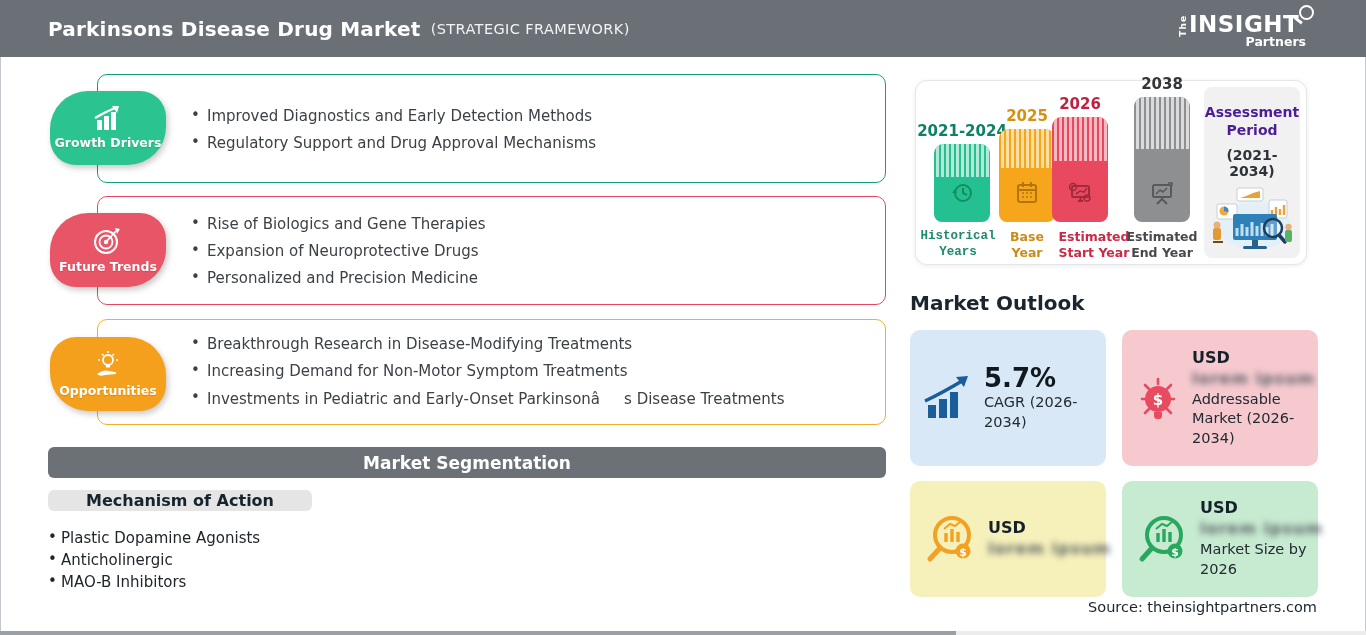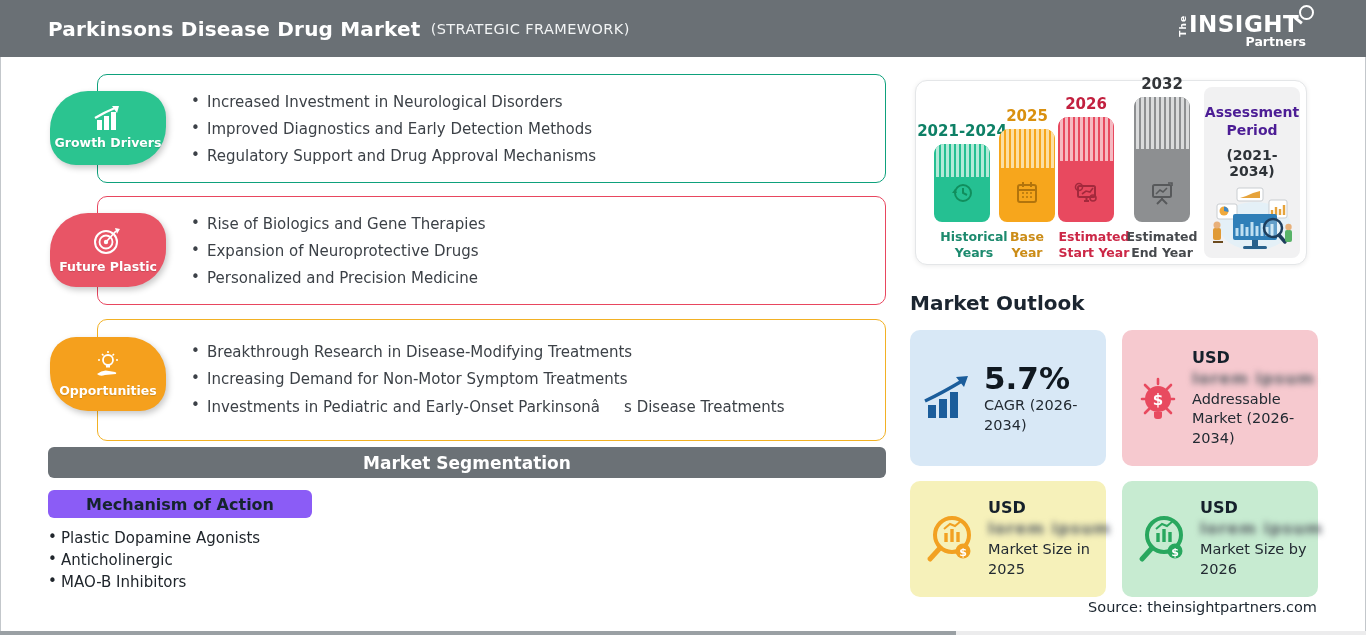--- a/index.html
+++ b/index.html
@@ -21,38 +21,38 @@
   .logo-partners { position:absolute; right:4px; top:24px; font-size:12.5px; font-weight:bold; }
   .logo-lens { position:absolute; right:-4px; top:-5px; width:15px; height:15px;
     border:2.5px solid #fff; border-radius:50%; }
   .logo-lens::after { content:""; position:absolute; left:-7px; top:12px; width:9px; height:2.5px;
     background:#fff; transform:rotate(38deg); }
   
   .fw-box { position:absolute; left:97px; width:789px; height:109px; background:#fff;
     border-radius:10px; }
   .fw-box.green  { top:74px;  border:1.5px solid #0ea17c; }
   .fw-box.red    { top:196px; border:1.5px solid #e8465f; }
-  .fw-box.orange { top:319px; border:1.5px solid #f2b124; height:122px; }
+  .fw-box.orange { top:319px; border:1.5px solid #f2b124; height:106px; }
   .fw-bullets { position:absolute; left:93px; top:50%; transform:translateY(-50%); list-style:none; }
   .fw-bullets li { font-size:15px; color:#3c4147; margin:9px 0; position:relative; padding-left:16px; }
   .fw-bullets li::before { content:"•"; position:absolute; left:0; top:-1px; color:#3c4147; }
   .badge { position:absolute; left:50px; width:116px; height:74px; z-index:3;
     display:flex; flex-direction:column; align-items:center; justify-content:center;
     box-shadow:2px 3px 6px rgba(0,0,0,.22); }
   .badge.green  { top:91px;  background:#2bc490; border-radius:38px 26px 38px 26px; }
   .badge.red    { top:213px; background:#e85566; border-radius:38px 26px 38px 26px; }
   .badge.orange { top:337px; background:#f5a01d; border-radius:26px 38px 26px 38px; }
   .badge-label { color:#fff; font-size:12.5px; font-weight:bold; margin-top:3px;
     text-shadow:0 1px 1px rgba(0,0,0,.15); }
   .badge svg { display:block; }
   
   .seg-bar { position:absolute; left:48px; top:447px; width:838px; height:31px; background:#6b7176;
     border-radius:6px; display:flex; align-items:center; justify-content:center; }
   .seg-bar span { color:#fff; font-size:17px; font-weight:bold;text-align:center; }
-  .seg-chip { position:absolute; left:48px; top:490px; width:264px; height:28px; background:#8b5cf6;
+  .seg-chip { position:absolute; left:48px; top:490px; width:264px; height:21px; background:#e5e5e5;
     border-radius:6px; display:flex; align-items:center; justify-content:center; }
   .seg-chip span { color:#15242d; font-size:16px; font-weight:bold; }
   .seg-list { position:absolute; left:48px; top:525px; list-style:none; }
   .seg-list li { font-size:15px; color:#20262c; margin:4px 0; position:relative; padding-left:13px; }
   .seg-list li::before { content:"•"; position:absolute; left:0; top:-1px; }
   
   .tl-card { position:absolute; left:915px; top:80px; width:392px; height:185px; background:#fff;
     border:1px solid #e4e6e8; border-radius:12px; box-shadow:0 1px 5px rgba(0,0,0,.08); }
   .bar-col { position:absolute; bottom:42px; width:56px; display:flex; flex-direction:column; align-items:center; }
   .bar-year { font-size:15px; font-weight:bold; margin-bottom:4px; white-space:nowrap; }
@@ -78,21 +78,21 @@
   .assess-illus { position:absolute; bottom:6px; left:50%; transform:translateX(-50%); }
   
   .mo-heading { position:absolute; left:910px; top:291px; font-size:20px; font-weight:bold; color:#1b2530; }
   .mo-card { position:absolute; border-radius:10px; display:flex; align-items:center; padding:12px; }
   .mo-blue   { left:910px;  top:330px; width:196px; height:136px; background:#d8e8f6; }
   .mo-pink   { left:1122px; top:330px; width:196px; height:136px; background:#f6c9cf; }
   .mo-yellow { left:910px;  top:481px; width:196px; height:116px; background:#f6f1ba; }
   .mo-green  { left:1122px; top:481px; width:196px; height:116px; background:#c7ebd1; }
   .mo-icon { flex:0 0 auto; margin-right:10px; }
   .mo-col { display:flex; flex-direction:column; }
-  .mo-value { font-size:31px; font-weight:bold; color:#101820; }
+  .mo-value { font-size:26px; font-weight:bold; color:#101820; }
   .mo-caption { font-size:14.5px; color:#222a32; line-height:1.35; }
   .mo-usd { font-size:16px; font-weight:bold; color:#15202b; }
   .mo-blur { font-size:16px; font-weight:bold; color:#596066; filter:blur(3px); letter-spacing:1px;
     margin:2px 0; white-space:nowrap; }
   .mo-source { position:absolute; right:49px; top:599px; font-size:14.5px; color:#1a242e; }
   
   .scroll-strip { position:absolute; left:0; bottom:0; width:1366px; height:4px; background:#ececed; }
   .scroll-thumb { position:absolute; left:0; top:0; width:956px; height:4px; background:#9aa0a4; }
 </style>
 </head>
@@ -104,21 +104,20 @@
   <div class="logo">
     <span class="logo-the">The</span>
     <span class="logo-insight">INSIGHT</span>
     <span class="logo-lens"></span>
     <span class="logo-partners">Partners</span>
   </div>
 </div>
 
 <div class="fw-box green">
   <ul class="fw-bullets">
-    <li>Increased Investment in Neurological Disorders</li>
     <li>Improved Diagnostics and Early Detection Methods</li>
     <li>Regulatory Support and Drug Approval Mechanisms</li>
   </ul>
 </div>
 <div class="badge green">
   <svg width="34" height="26" viewBox="0 0 34 26">
     <rect x="6" y="14" width="5" height="10" fill="#fff"></rect>
     <rect x="13" y="10" width="5" height="14" fill="#fff"></rect>
     <rect x="20" y="6" width="5" height="18" fill="#fff"></rect>
     <path d="M4 12 Q14 6 24 2" stroke="#fff" stroke-width="2.2" fill="none"></path>
@@ -135,21 +134,21 @@
   </ul>
 </div>
 <div class="badge red">
   <svg width="34" height="30" viewBox="0 0 34 30">
     <circle cx="15" cy="16" r="11" stroke="#fff" stroke-width="2" fill="none"></circle>
     <circle cx="15" cy="16" r="6.5" stroke="#fff" stroke-width="1.8" fill="none"></circle>
     <circle cx="15" cy="16" r="2.2" fill="#fff"></circle>
     <path d="M15 16 L25 5" stroke="#fff" stroke-width="1.8"></path>
     <path d="M24 2 L29 3 L26 8 Z" fill="#fff"></path>
   </svg>
-  <span class="badge-label">Future Plastic</span>
+  <span class="badge-label">Future Trends</span>
 </div>
 
 <div class="fw-box orange">
   <ul class="fw-bullets">
     <li>Breakthrough Research in Disease-Modifying Treatments</li>
     <li>Increasing Demand for Non-Motor Symptom Treatments</li>
     <li>Investments in Pediatric and Early-Onset Parkinsonâs Disease Treatments</li>
   </ul>
 </div>
 <div class="badge orange">
@@ -191,47 +190,47 @@
     <span class="bar-year y-orange">2025</span>
     <div class="bar-rect" style="height:93px;">
       <div class="bar-cap" style="height:39px;"></div>
       <svg class="bar-ico" width="26" height="26" viewBox="0 0 26 26">
         <rect x="4" y="5" width="18" height="17" rx="2" stroke="#7a4d00" stroke-width="2" fill="none"></rect>
         <path d="M4 10 L22 10 M9 2 L9 7 M17 2 L17 7" stroke="#7a4d00" stroke-width="2"></path>
         <path d="M8 13 h2 M12 13 h2 M16 13 h2 M8 17 h2 M12 17 h2 M16 17 h2" stroke="#7a4d00" stroke-width="1.6"></path>
       </svg>
     </div>
   </div>
-  <div class="bar-col c-red" style="left:142px;">
+  <div class="bar-col c-red" style="left:136px;">
     <span class="bar-year y-red">2026</span>
     <div class="bar-rect" style="height:105px;">
       <div class="bar-cap" style="height:44px;"></div>
       <svg class="bar-ico" width="28" height="26" viewBox="0 0 28 26">
         <rect x="6" y="6" width="17" height="11" rx="1.5" stroke="#6b0f20" stroke-width="2" fill="none"></rect>
         <path d="M10 14 L14 11 L18 12 L21 8" stroke="#6b0f20" stroke-width="1.6" fill="none"></path>
         <path d="M12 21 L17 21 M14.5 17 L14.5 21" stroke="#6b0f20" stroke-width="2"></path>
         <circle cx="7" cy="7" r="3.5" stroke="#6b0f20" stroke-width="1.6" fill="none"></circle>
         <circle cx="21" cy="18" r="3" stroke="#6b0f20" stroke-width="1.6" fill="none"></circle>
       </svg>
     </div>
   </div>
   <div class="bar-col c-gray" style="left:218px;">
-    <span class="bar-year y-gray">2032</span>
+    <span class="bar-year y-gray">2038</span>
     <div class="bar-rect" style="height:125px;">
       <div class="bar-cap" style="height:52px;"></div>
       <svg class="bar-ico" width="28" height="26" viewBox="0 0 28 26">
         <rect x="5" y="5" width="18" height="12" rx="1.5" stroke="#2c2e30" stroke-width="2" fill="none"></rect>
         <path d="M8 14 L12 10 L15 12 L19 8" stroke="#2c2e30" stroke-width="1.6" fill="none"></path>
         <path d="M14 17 L14 20 M14 19 L9 24 M14 19 L19 24" stroke="#2c2e30" stroke-width="2"></path>
         <path d="M20 3 L24 3 L24 6" stroke="#2c2e30" stroke-width="1.6" fill="none"></path>
       </svg>
     </div>
   </div>
 
-  <span class="bar-caption cap-teal" style="left:20px;">
+  <span class="bar-caption cap-teal" style="left:4px;font-family:Liberation Mono, monospace;">
     <span>Historical</span><br><span>Years</span>
   </span>
   <span class="bar-caption cap-orange" style="left:73px;">
     <span>Base</span><br><span>Year</span>
   </span>
   <span class="bar-caption cap-red" style="left:140px;">
     <span>Estimated</span><br><span>Start Year</span>
   </span>
   <span class="bar-caption cap-gray" style="left:208px;">
     <span>Estimated</span><br><span>End Year</span>
@@ -299,21 +298,20 @@
     <circle cx="30" cy="24" r="17" stroke="#f2a122" stroke-width="4" fill="none"></circle>
     <path d="M18 37 L8 48" stroke="#f2a122" stroke-width="5" stroke-linecap="round"></path>
     <path d="M24 31 v-9 M30 31 v-13 M36 31 v-10" stroke="#f2a122" stroke-width="3.4"></path>
     <path d="M22 18 L28 13 L33 15 L39 10" stroke="#f2a122" stroke-width="2" fill="none"></path>
     <circle cx="41" cy="40" r="7.5" fill="#f2a122"></circle>
     <text x="41" y="44.5" text-anchor="middle" font-size="11" font-weight="bold" fill="#fff" font-family="DejaVu Sans,sans-serif">$</text>
   </svg>
   <div class="mo-col">
     <span class="mo-usd">USD</span>
     <span class="mo-blur">lorem ipsum</span>
-    <span class="mo-caption">Market Size in 2025</span>
   </div>
 </div>
 
 <div class="mo-card mo-green">
   <svg class="mo-icon" width="56" height="56" viewBox="0 0 56 56">
     <circle cx="30" cy="24" r="17" stroke="#28a75e" stroke-width="4" fill="none"></circle>
     <path d="M18 37 L8 48" stroke="#28a75e" stroke-width="5" stroke-linecap="round"></path>
     <path d="M24 31 v-9 M30 31 v-13 M36 31 v-10" stroke="#28a75e" stroke-width="3.4"></path>
     <path d="M22 18 L28 13 L33 15 L39 10" stroke="#28a75e" stroke-width="2" fill="none"></path>
     <circle cx="41" cy="40" r="7.5" fill="#28a75e"></circle>

